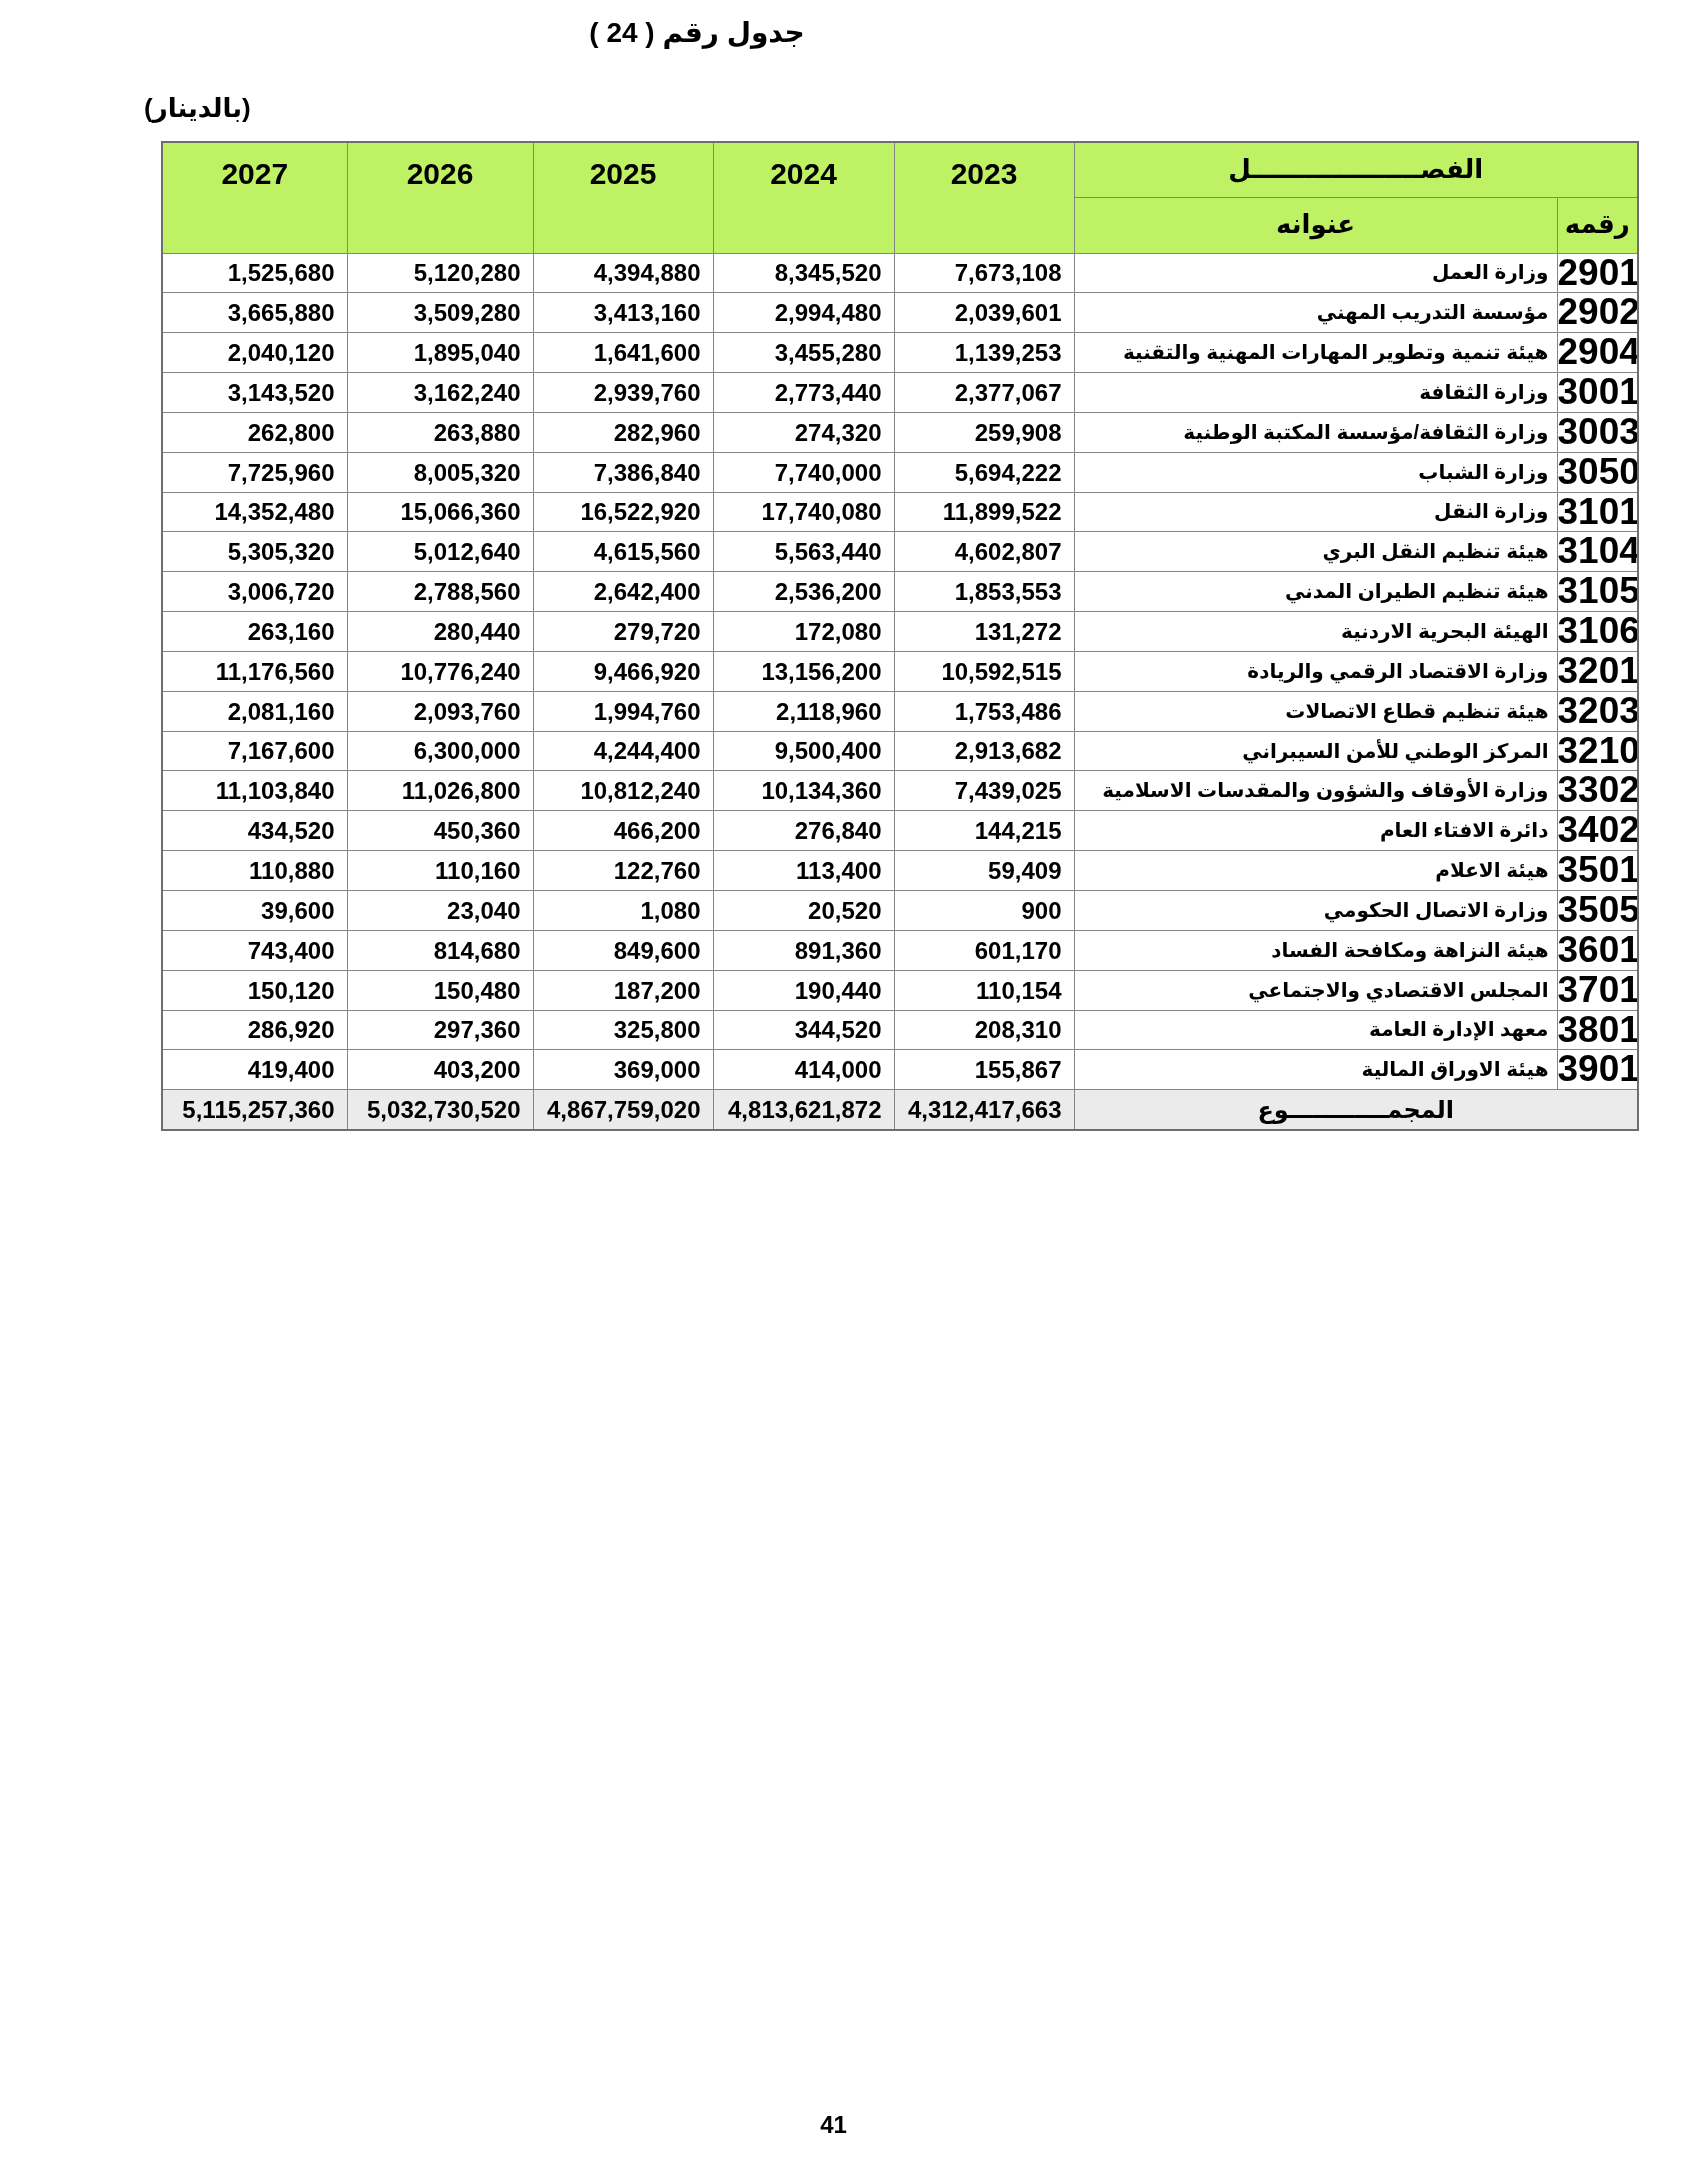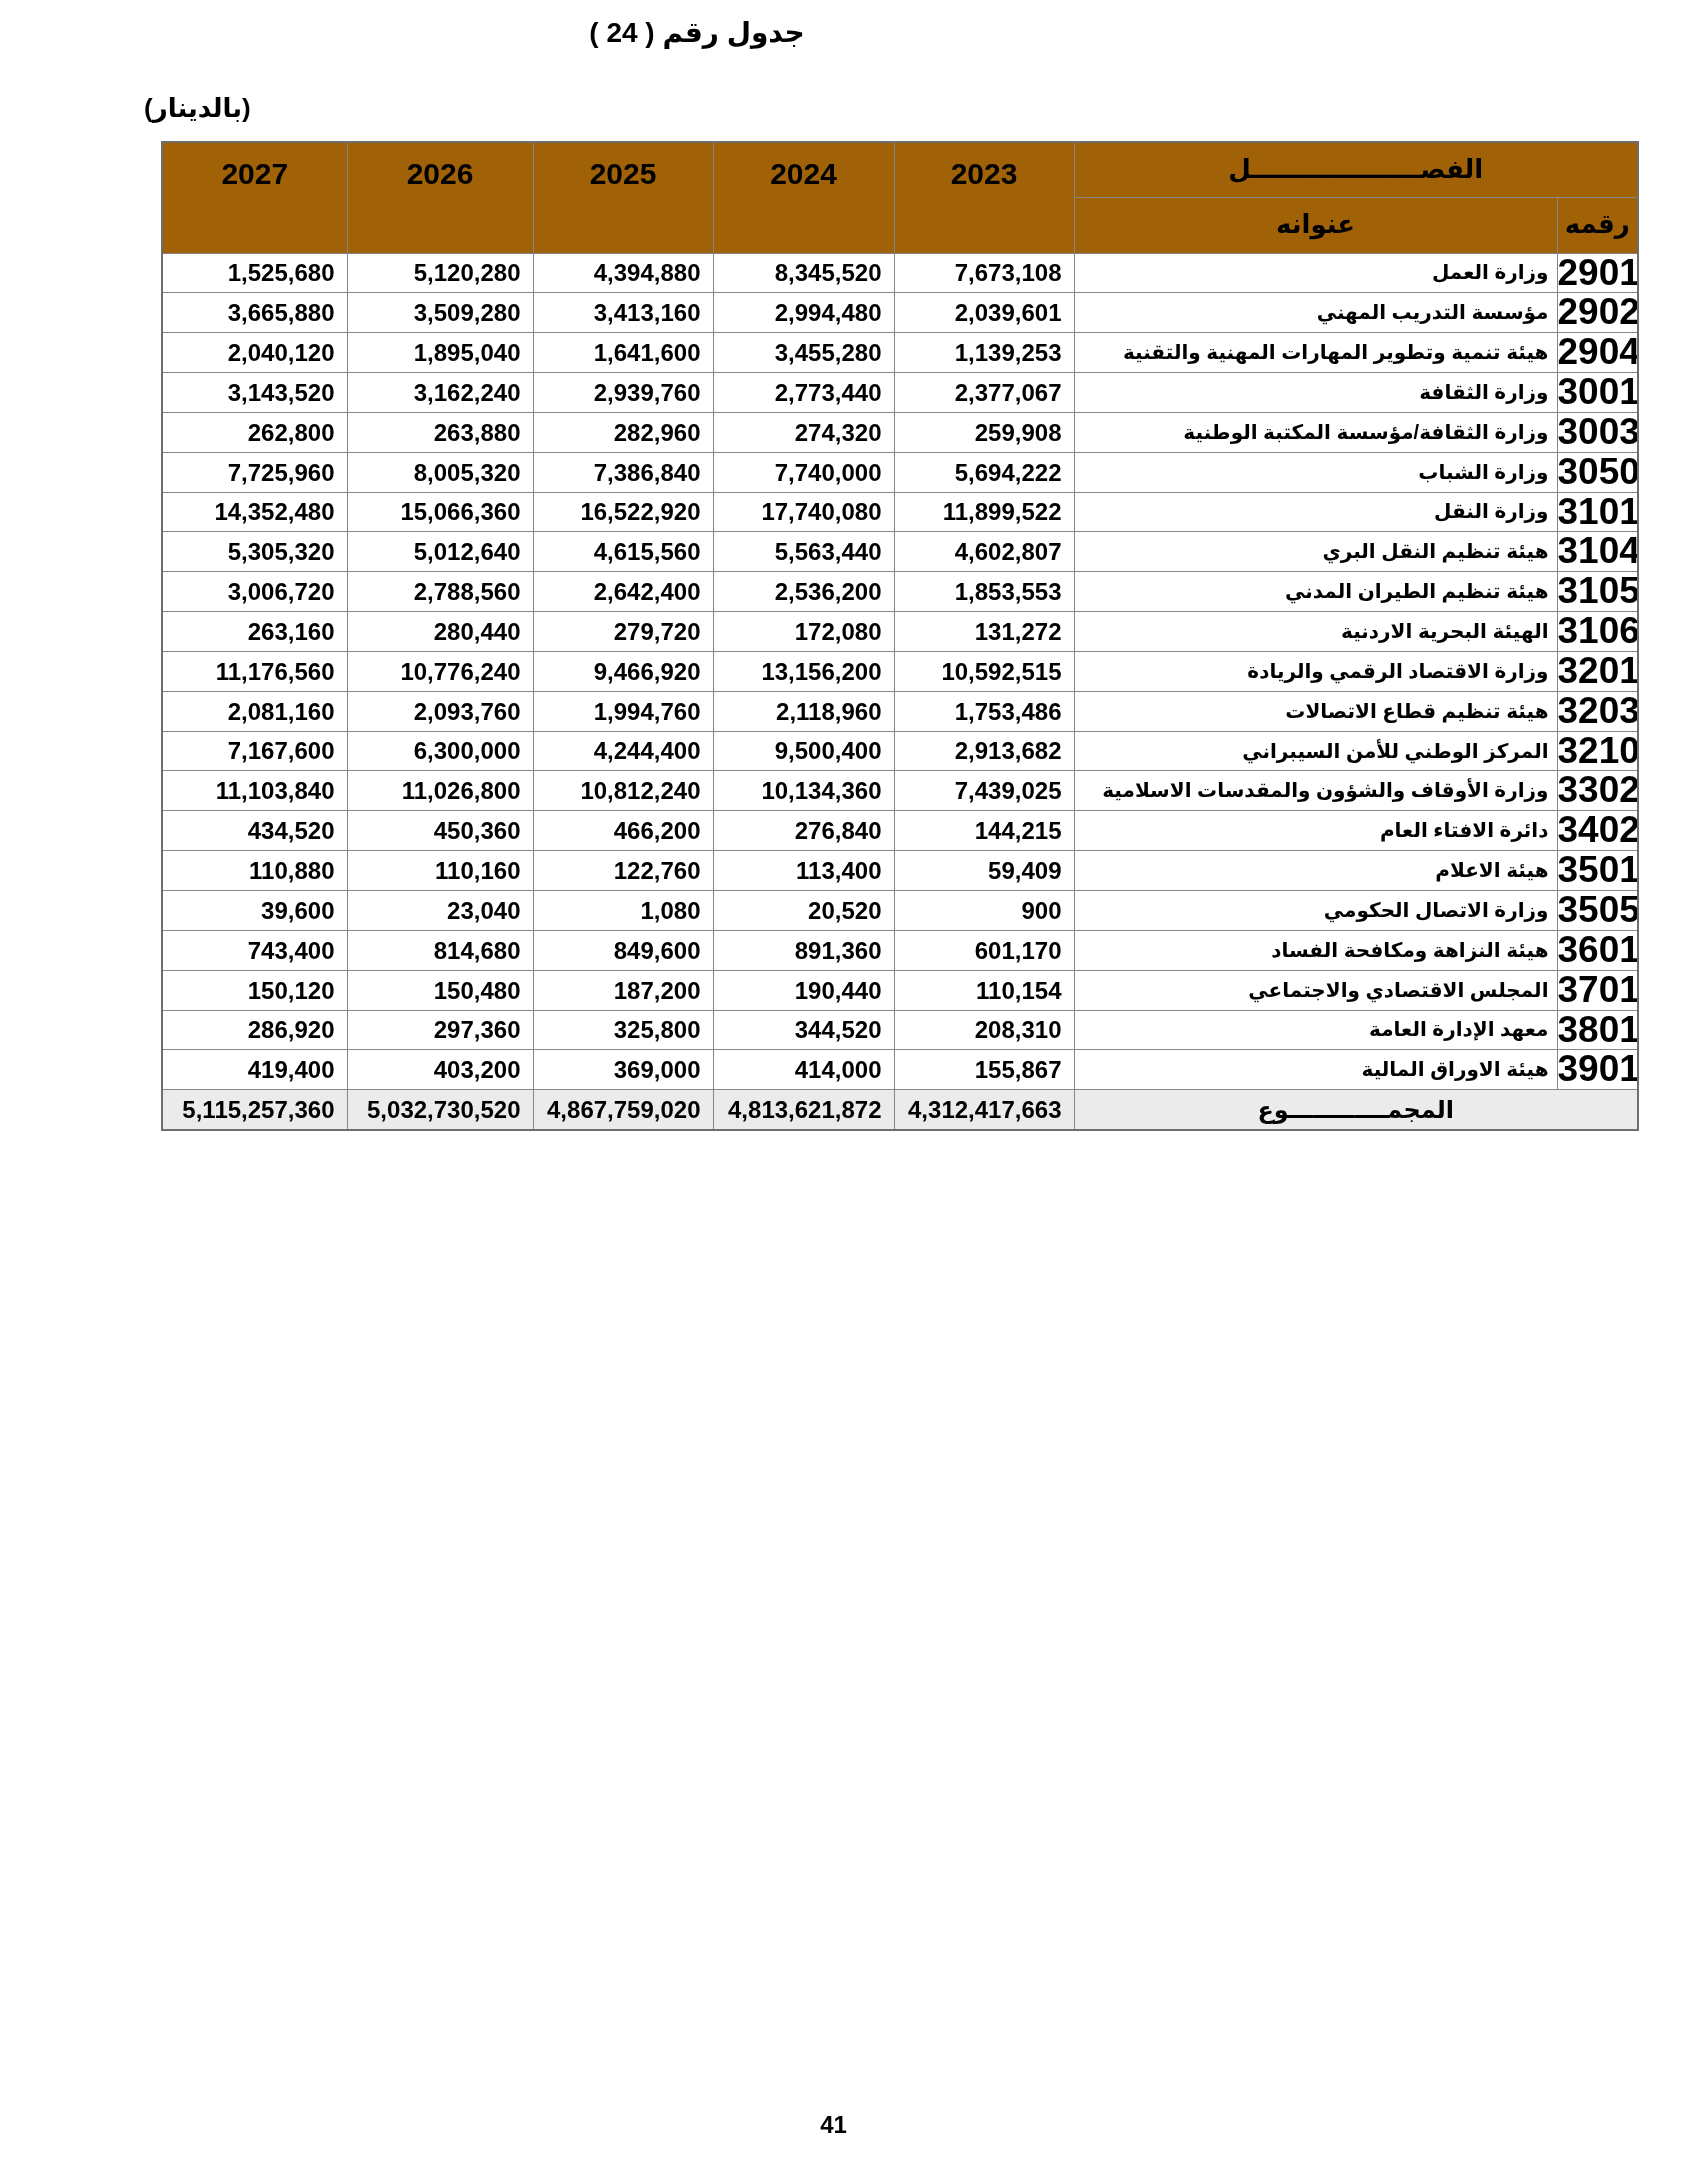--- a/index.html
+++ b/index.html
@@ -25,21 +25,21 @@
   }
 
   table.budget-table {
     position:absolute; left:161px; top:141px; width:1477px;
     border-collapse:collapse; table-layout:fixed;
     border:2px solid #6e6e6e;
   }
   .budget-table th, .budget-table td {
     border:1px solid #858585; overflow:hidden; line-height:1.05;
   }
-  .budget-table thead th { background:#a16207; }
+  .budget-table thead th { background:#bef264; }
   th.year-th { font-size:30px; vertical-align:top; padding-top:15px; height:98px; text-align:center; }
   th.fasl-th { font-size:26px; height:55px; text-align:center; vertical-align:middle;margin-top:16px; }
   th.sub-th  { font-size:26px; height:56px; text-align:center; vertical-align:middle; }
 
   td.num  { font-size:24px; text-align:right; padding-right:12px; height:30px; white-space:nowrap; }
   td.title-cell { font-size:20px; direction:rtl; text-align:right; padding-right:8px; white-space:nowrap; }
   td.code-cell  { font-size:37px; text-align:center; }
 
   tfoot td { background:#ebebeb; height:40px; }
   tfoot td.num { font-size:24px;text-align:right; }

